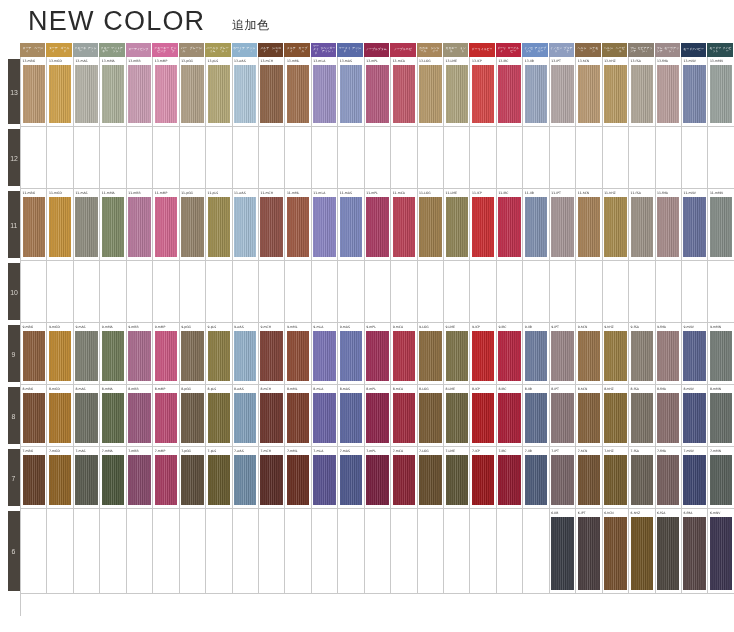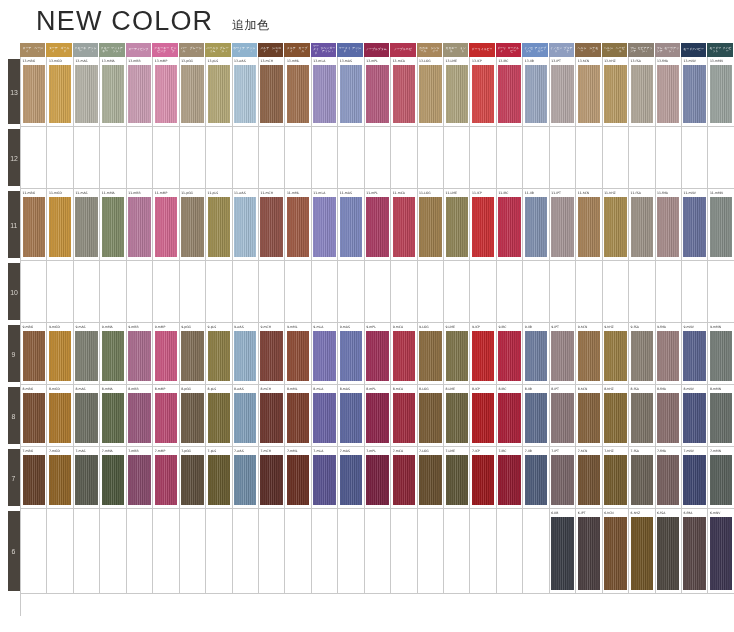--- a/index.html
+++ b/index.html
@@ -6,21 +6,21 @@
   body{
     width:734px;height:632px;background:#ffffff;
     font-family:"Liberation Sans","DejaVu Sans",sans-serif;
     overflow:hidden;
   }
   #root{position:relative;width:734px;height:632px;}
 
   
   .title-bar{position:absolute;left:0;top:0;width:734px;height:40px;}
   .title-main{
-    position:absolute;left:36px;top:6px;
+    position:absolute;left:28px;top:6px;
     font-size:27px;letter-spacing:1.2px;color:#2b2b2b;font-weight:400;
     font-family:"Liberation Sans","DejaVu Sans",sans-serif;
   }
   .title-sub{
     position:absolute;left:232px;top:17px;
     font-size:12px;color:#2b2b2b;letter-spacing:.5px;
   }
 
   
   .chart{position:absolute;left:20px;top:43px;width:714px;height:573px;}

